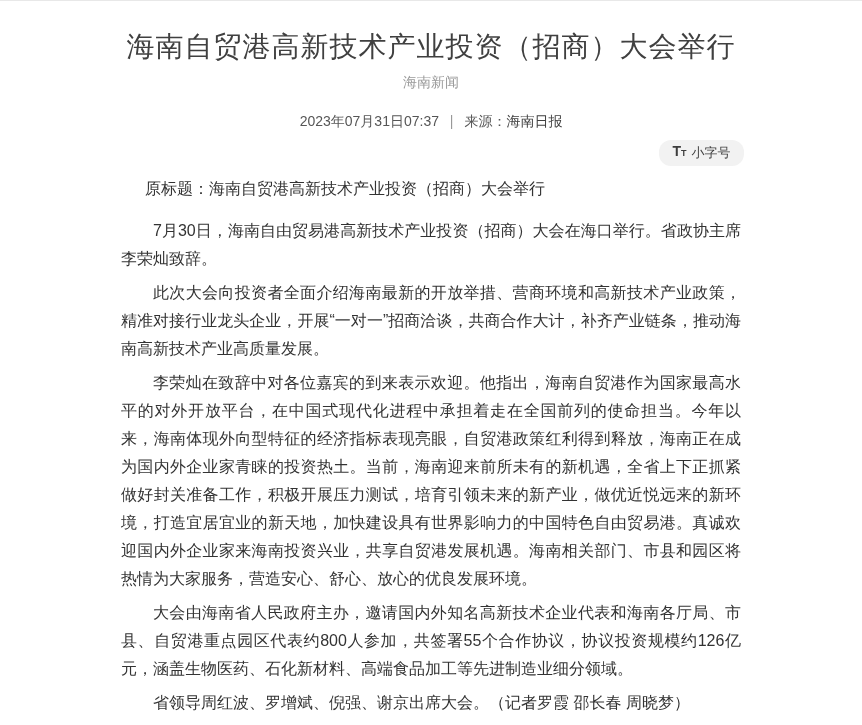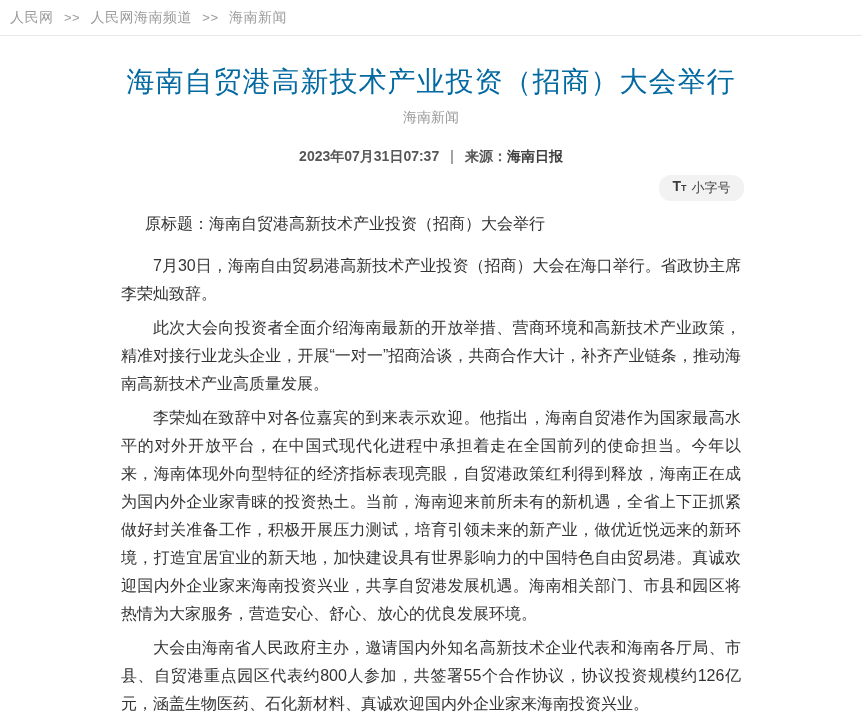--- a/index.html
+++ b/index.html
@@ -33,36 +33,35 @@
   }
   .top-divider {
     border-bottom: 1px solid #e8e8e8;
   }
   
   .article-title {
     margin: 28px 60px 0;
     text-align: center;
     font-size: 28px;
     font-weight: 400;
-    color: #0369a1;
+    color: #404040;
     letter-spacing: 1px;
     line-height: 36px;
   }
   .article-subtitle {
     margin-top: 9px;
     text-align: center;
     font-size: 14px;
     color: #9a9a9a;
   }
   .article-meta {
     margin-top: 21px;
     text-align: center;
     font-size: 14px;
     color: #565656;
-    font-weight: bold;
   }
   .article-meta .meta-sep {
     margin: 0 7px;
     color: #999999;
   }
   .article-meta a {
     color: #404040;
     text-decoration: none;
     cursor: pointer;
   }
@@ -106,27 +105,20 @@
   .article-body p.lead-note {
     margin-bottom: 14px;
     text-indent: 1.5em;
   }
 </style>
 </head>
 <body>
 
 <div class="page">
 
-  <div class="breadcrumb">
-    <a>人民网</a>
-    <span class="sep">&gt;&gt;</span>
-    <a>人民网海南频道</a>
-    <span class="sep">&gt;&gt;</span>
-    <a>海南新闻</a>
-  </div>
 
   <div class="top-divider"></div>
 
   <h1 class="article-title">海南自贸港高新技术产业投资（招商）大会举行</h1>
 
   <div class="article-subtitle">海南新闻</div>
 
   <div class="article-meta">
     <span>2023年07月31日07:37</span>
     <span class="meta-sep">|</span>
@@ -141,17 +133,17 @@
         </span>
       <span>小字号</span>
     </button>
   </div>
 
   <div class="article-body">
     <p class="lead-note">原标题：海南自贸港高新技术产业投资（招商）大会举行</p>
     <p>7月30日，海南自由贸易港高新技术产业投资（招商）大会在海口举行。省政协主席李荣灿致辞。</p>
     <p>此次大会向投资者全面介绍海南最新的开放举措、营商环境和高新技术产业政策，精准对接行业龙头企业，开展“一对一”招商洽谈，共商合作大计，补齐产业链条，推动海南高新技术产业高质量发展。</p>
     <p>李荣灿在致辞中对各位嘉宾的到来表示欢迎。他指出，海南自贸港作为国家最高水平的对外开放平台，在中国式现代化进程中承担着走在全国前列的使命担当。今年以来，海南体现外向型特征的经济指标表现亮眼，自贸港政策红利得到释放，海南正在成为国内外企业家青睐的投资热土。当前，海南迎来前所未有的新机遇，全省上下正抓紧做好封关准备工作，积极开展压力测试，培育引领未来的新产业，做优近悦远来的新环境，打造宜居宜业的新天地，加快建设具有世界影响力的中国特色自由贸易港。真诚欢迎国内外企业家来海南投资兴业，共享自贸港发展机遇。海南相关部门、市县和园区将热情为大家服务，营造安心、舒心、放心的优良发展环境。</p>
-    <p>大会由海南省人民政府主办，邀请国内外知名高新技术企业代表和海南各厅局、市县、自贸港重点园区代表约800人参加，共签署55个合作协议，协议投资规模约126亿元，涵盖生物医药、石化新材料、真诚欢迎国内外企业家来海南投资兴业。</p>
+    <p>大会由海南省人民政府主办，邀请国内外知名高新技术企业代表和海南各厅局、市县、自贸港重点园区代表约800人参加，共签署55个合作协议，协议投资规模约126亿元，涵盖生物医药、石化新材料、高端食品加工等先进制造业细分领域。</p>
     <p>省领导周红波、罗增斌、倪强、谢京出席大会。（记者罗霞 邵长春 周晓梦）</p>
   </div>
 
 </div>
 
 </body></html>

